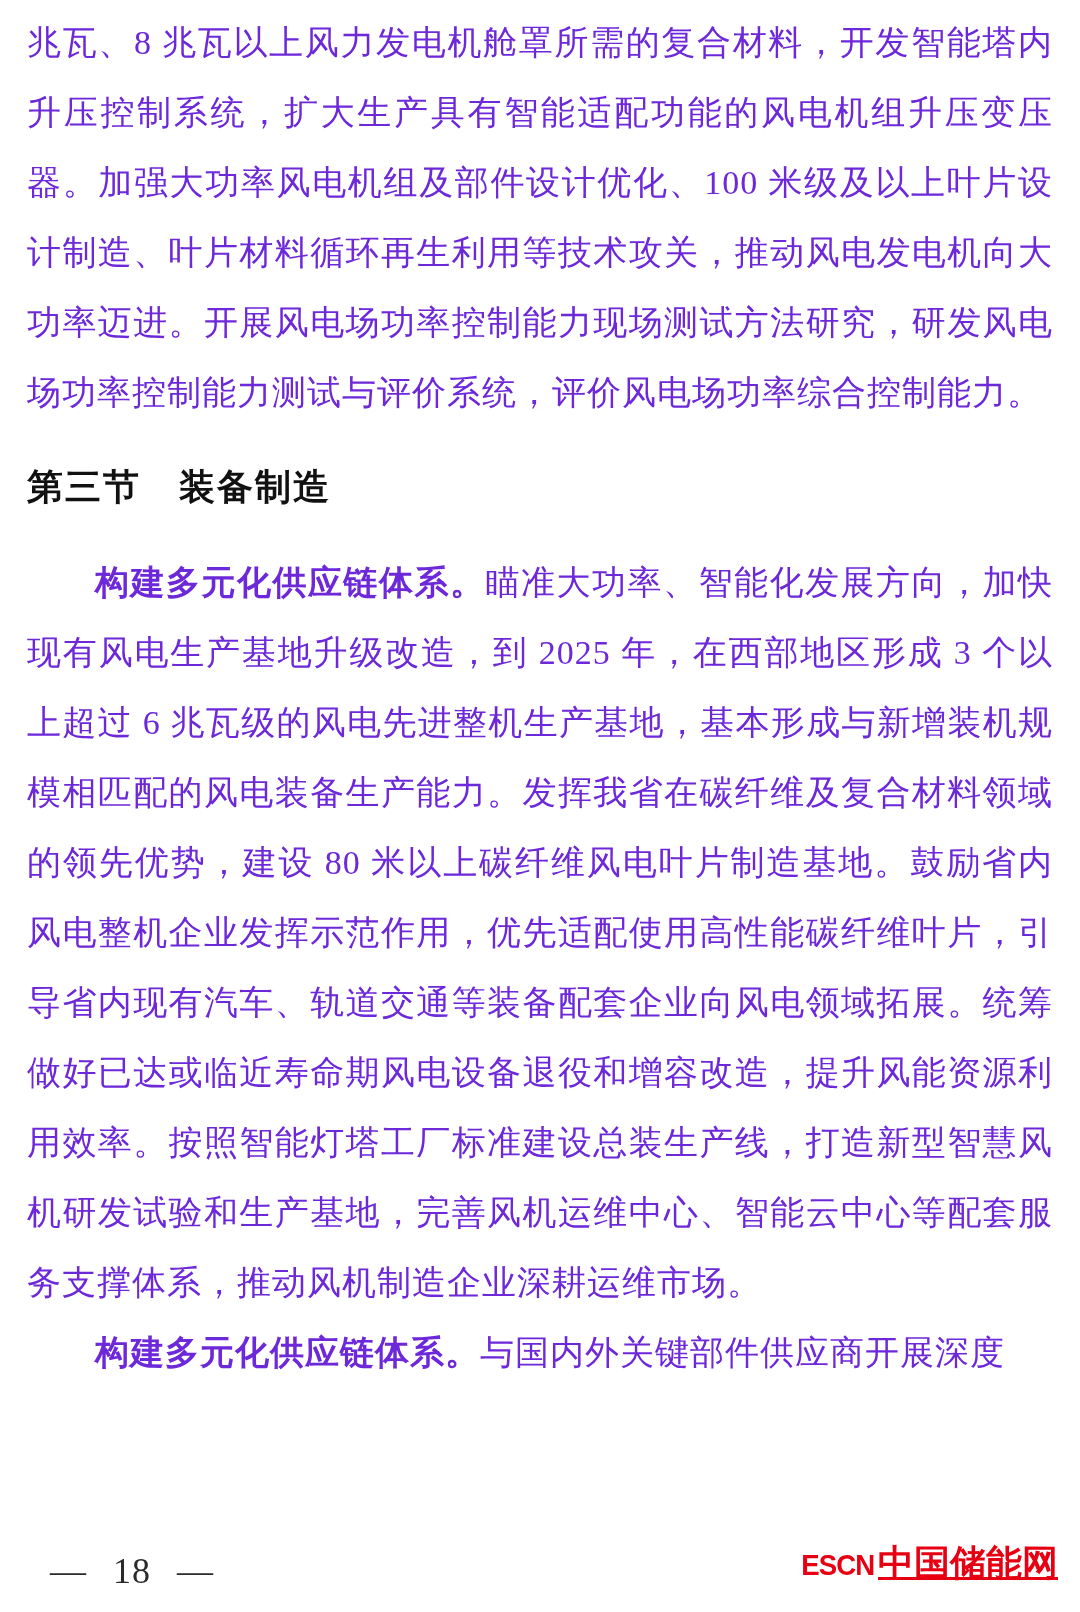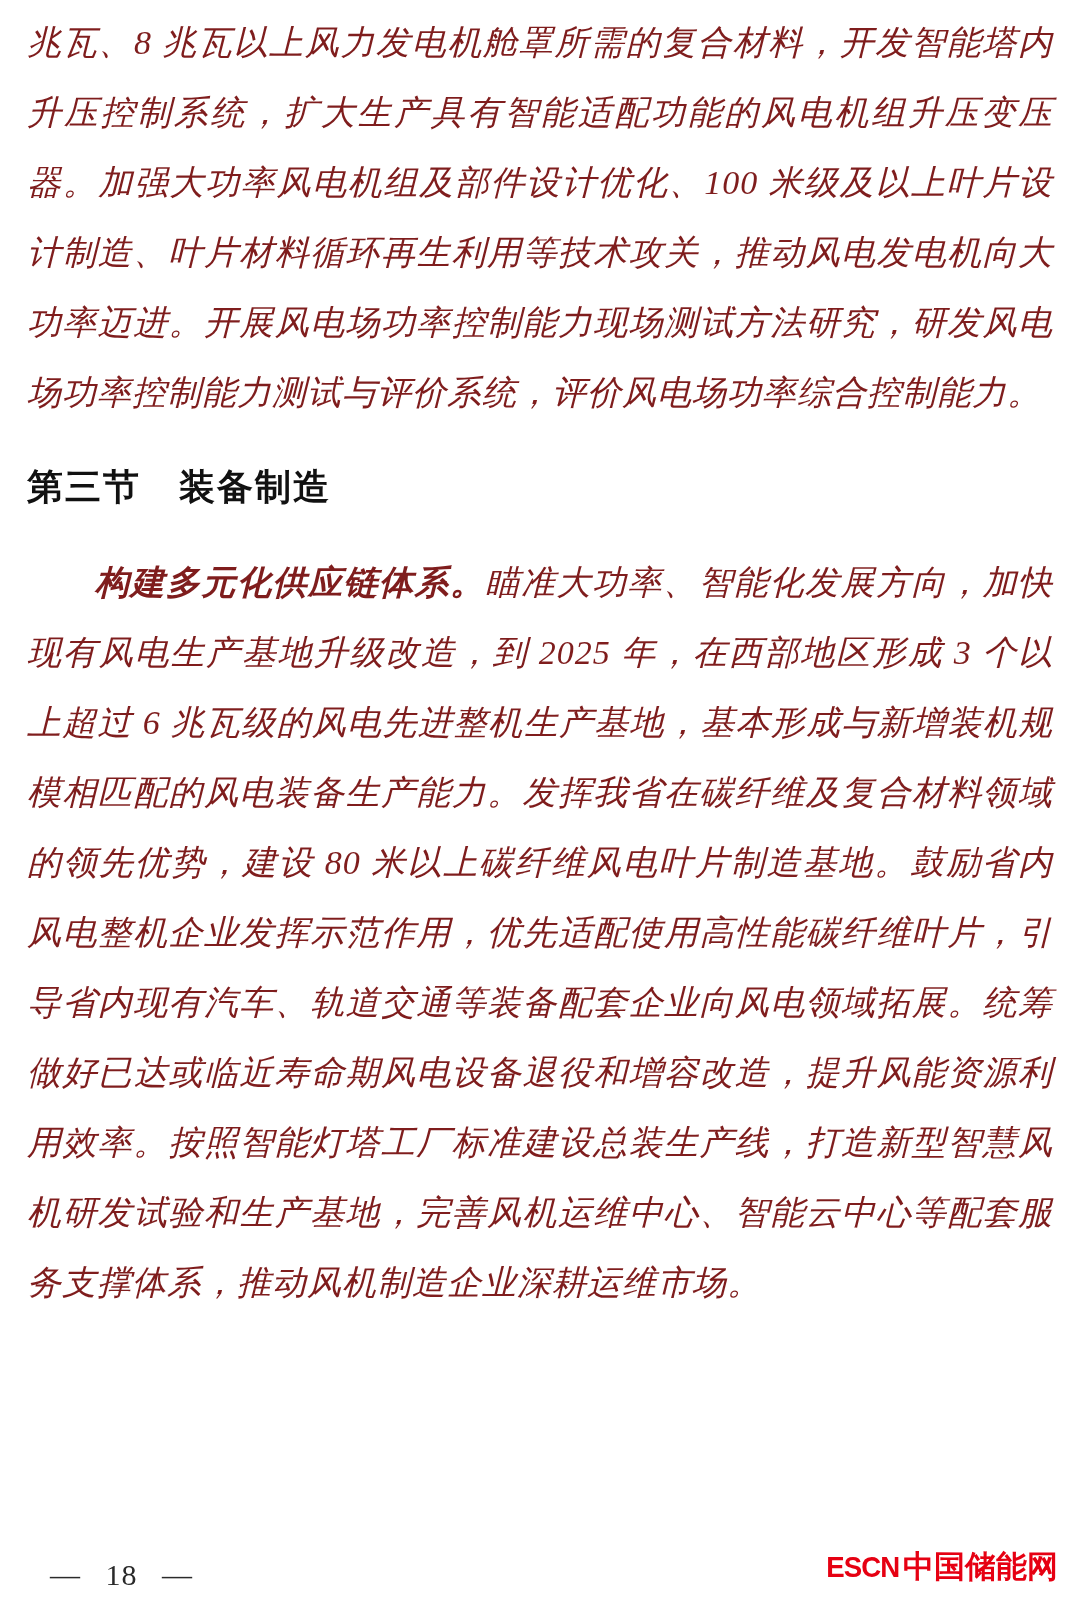--- a/index.html
+++ b/index.html
@@ -22,22 +22,21 @@
     left: 27px;
     width: 1026px;
   }
   p.body-para {
     margin: 0;
     font-size: 34px;
     line-height: 70px;
     letter-spacing: 1px;
     text-align: justify;
     text-justify: inter-character;
-    color: #7f1d1d;
-    font-style: italic;
+    color: #6d28d9;
   }
   p.body-para.indent {
     text-indent: 2em;
   }
   .para-lead {
     font-weight: 700;
   }
   h2.section-heading {
     margin: 24px 0 26px 0;
     font-family: "Liberation Sans", "DejaVu Sans", sans-serif;
@@ -52,21 +51,21 @@
     left: 0;
     right: 0;
     bottom: 0;
     height: 70px;
   }
   .page-number {
     position: absolute;
     left: 50px;
     bottom: 20px;
     font-family: "Liberation Serif", "DejaVu Serif", serif;
-    font-size: 30px;
+    font-size: 36px;
     color: #2a2a2a;
     word-spacing: 16px;
     letter-spacing: 1px;
   }
   .logo {
     position: absolute;
     right: 22px;
     bottom: 24px;
     font-family: "Liberation Sans", "DejaVu Sans", sans-serif;
     font-weight: 700;
@@ -75,40 +74,44 @@
   .logo .logo-latin {
     font-size: 30px;
     font-weight: 800;
     letter-spacing: -1px;
     display: inline-block;
     transform: scaleX(0.92);
     transform-origin: right;
     margin-right: 4px;
   }
   .logo .logo-chinese {
-    font-size: 31px;
+    font-size: 36px;
     letter-spacing: 0px;
+    text-decoration: underline;
   }
 </style>
 </head>
 <body>
 
 <div class="page">
   <div class="content">
 
     <p class="body-para">
       <span>兆瓦、8 兆瓦以上风力发电机舱罩所需的复合材料，开发智能塔内升压控制系统，扩大生产具有智能适配功能的风电机组升压变压器。加强大功率风电机组及部件设计优化、100 米级及以上叶片设计制造、叶片材料循环再生利用等技术攻关，推动风电发电机向大功率迈进。开展风电场功率控制能力现场测试方法研究，研发风电场功率控制能力测试与评价系统，评价风电场功率综合控制能力。</span>
     </p>
 
     <h2 class="section-heading">第三节　装备制造</h2>
 
     <p class="body-para indent">
       <span class="para-lead">构建多元化供应链体系。</span><span>瞄准大功率、智能化发展方向，加快现有风电生产基地升级改造，到 2025 年，在西部地区形成 3 个以上超过 6 兆瓦级的风电先进整机生产基地，基本形成与新增装机规模相匹配的风电装备生产能力。发挥我省在碳纤维及复合材料领域的领先优势，建设 80 米以上碳纤维风电叶片制造基地。鼓励省内风电整机企业发挥示范作用，优先适配使用高性能碳纤维叶片，引导省内现有汽车、轨道交通等装备配套企业向风电领域拓展。统筹做好已达或临近寿命期风电设备退役和增容改造，提升风能资源利用效率。按照智能灯塔工厂标准建设总装生产线，打造新型智慧风机研发试验和生产基地，完善风机运维中心、智能云中心等配套服务支撑体系，推动风机制造企业深耕运维市场。</span>
     </p>
 
+    <p class="body-para indent">
+      <span class="para-lead">构建多元化供应链体系。</span><span>与国内外关键部件供应商开展深度</span>
+    </p>
 
   </div>
 
   <div class="footer">
     <div class="page-number">— 18 —</div>
     <div class="logo" style="color: rgb(230, 0, 18);">
       <span class="logo-latin">ESCN</span><span class="logo-chinese">中国储能网</span>
     </div>
   </div>
 </div>

